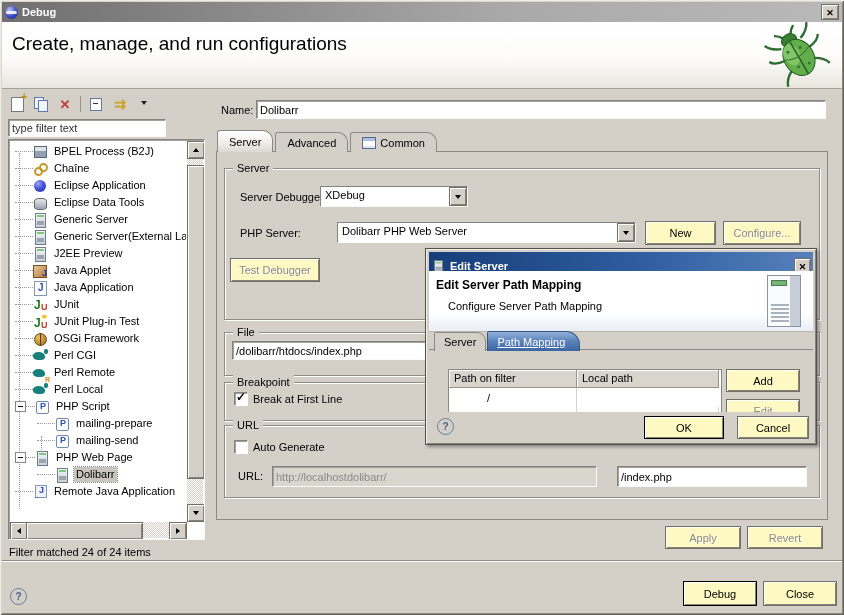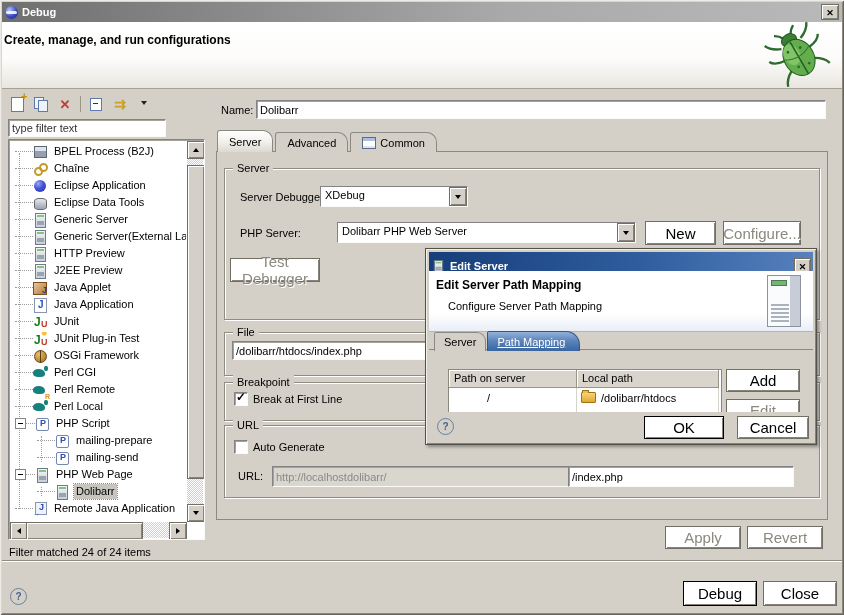--- a/index.html
+++ b/index.html
@@ -15,26 +15,26 @@
   .eclipse-logo-icon{width:13px;height:13px;border-radius:50%;position:relative;flex:none;
             background:radial-gradient(circle at 35% 30%,#b9c4f5,#3a49c0 55%,#141f86)}
   .eclipse-logo-icon::after{content:"";position:absolute;left:1px;right:1px;top:5px;height:3px;background:rgba(255,255,255,.85);border-radius:2px}
   .win-close{margin-left:auto;width:16px;height:14px;background:#d4d0c8;border:1px solid #716f64;
              box-shadow:inset 1px 1px 0 #fff,inset -1px -1px 0 #87837a;display:flex;align-items:center;justify-content:center}
   .close-icon::before{content:"✕";font-size:9px;font-weight:bold;color:#000}
 
   
   .banner{left:2px;top:22px;width:840px;height:66px;background:linear-gradient(180deg,#ffffff 0%,#fdfcfb 55%,#e9e6df 100%);
           border-bottom:1px solid #a5a195}
-  .banner .heading{position:absolute;left:2px;top:11px;font-size:12px;font-weight:bold}
-
-  
-  .btn{position:absolute;background:#ffffff;border:1px solid #716f64;color:#000;
+  .banner .heading{position:absolute;left:10px;top:11px;font-size:19px;font-weight:normal}
+
+  
+  .btn{position:absolute;background:#fef9c3;border:1px solid #716f64;color:#000;
        box-shadow:inset 1px 1px 0 #ffffff,inset -1px -1px 0 #87837a;
-       display:flex;align-items:center;justify-content:center;font-size:15px}
+       display:flex;align-items:center;justify-content:center;font-size:11px}
   .btn.default{border:1px solid #000}
   .btn.disabled{color:#8b887e;text-shadow:1px 1px 0 #fff}
   .field{position:absolute;background:#fff;border:1px solid;border-color:#848284 #fbfaf7 #fbfaf7 #848284;
          box-shadow:inset 1px 1px 0 #a5a195;font:11px "Liberation Sans",sans-serif;padding:0 3px;box-sizing:border-box;outline:none}
   .field.gray{background:#d9d6ce;color:#8a8a8a}
   .group{position:absolute;border:1px solid #8f8c81;box-shadow:inset 1px 1px 0 #fff,1px 1px 0 #fff}
   .group>.legend{position:absolute;top:-8px;left:8px;background:#d4d0c8;padding:0 4px;line-height:14px}
   .checkbox{position:absolute;width:12px;height:12px;background:#fff;border:1px solid;border-color:#848284 #fbfaf7 #fbfaf7 #848284;box-shadow:inset 1px 1px 0 #a5a195}
   .checkbox.checked::after{content:"✓";position:absolute;left:1px;top:-3px;font-size:12px;font-weight:bold;color:#000}
   .combo{position:absolute;display:flex;border:1px solid;border-color:#848284 #fbfaf7 #fbfaf7 #848284;box-shadow:inset 1px 1px 0 #a5a195;background:#fff;box-sizing:border-box}
@@ -235,25 +235,20 @@
         <span class="tree-label">Generic Server</span>
       </div>
       <div class="tree-row">
         <span class="stub"></span>
         <span class="tree-icon server-icon"></span>
         <span class="tree-label">Generic Server(External La</span>
       </div>
       <div class="tree-row">
         <span class="stub"></span>
         <span class="tree-icon server-icon"></span>
-        <span class="tree-label">HTTP Preview</span>
-      </div>
-      <div class="tree-row">
-        <span class="stub"></span>
-        <span class="tree-icon server-icon"></span>
         <span class="tree-label">J2EE Preview</span>
       </div>
       <div class="tree-row">
         <span class="stub"></span>
         <span class="tree-icon applet-icon"></span>
         <span class="tree-label">Java Applet</span>
       </div>
       <div class="tree-row">
         <span class="stub"></span>
         <span class="tree-icon java-icon"></span>
@@ -400,21 +395,21 @@
 <span class="checkbox checked" style="left:234px;top:392px"></span>
 <span class="abs lbl" style="left:253px;top:393px">Break at First Line</span>
 
 <div class="group" style="left:224px;top:425px;width:594px;height:71px">
   <span class="legend">URL</span>
 </div>
 <span class="checkbox" style="left:234px;top:440px"></span>
 <span class="abs lbl" style="left:253px;top:441px">Auto Generate</span>
 <span class="abs lbl" style="left:238px;top:470px">URL:</span>
 <input class="field gray" disabled="" style="left: 272px; top: 466px; width: 325px; height: 21px;" value="http://localhostdolibarr/">
-<input class="field" style="left: 568px; top: 466px; width: 226px; height: 21px;" value="/index.php">
+<input class="field" style="left: 617px; top: 466px; width: 190px; height: 21px;" value="/index.php">
 
 <button class="btn disabled" style="left:665px;top:526px;width:76px;height:23px">Apply</button>
 <button class="btn disabled" style="left:747px;top:526px;width:76px;height:23px">Revert</button>
 
 <div class="sep-line"></div>
 <span class="help-circle" style="left:10px;top:588px">?</span>
 <button class="btn default" style="left:683px;top:581px;width:74px;height:25px">Debug</button>
 <button class="btn" style="left:763px;top:581px;width:74px;height:25px">Close</button>
 
 <div class="dialog">
@@ -434,29 +429,25 @@
       <div class="dtab">
         <span>Server</span>
       </div>
       <div class="dtab active">
         <span>Path Mapping</span>
       </div>
     </div>
   <div class="dcontent">
     <div class="ptable" id="path-table">
         <div class="trow">
-          <div class="th" style="width: 128px;">Path on server</div>
+          <div class="th" style="width: 128px;">Path on filter</div>
           <div class="th" style="width: 142px;">Local path</div>
         </div>
         <div class="trow">
           <div class="td" style="width: 128px; padding-left: 38px;">/</div>
-          <div class="td" style="width: 142px;">
-            <span class="folder-icon"></span>
-            <span>/dolibarr/htdocs</span>
-          </div>
         </div>
         <div class="trow">
           <div class="td" style="width: 128px; height: 8px;"></div>
           <div class="td" style="width: 142px; height: 8px;"></div>
         </div>
       </div>
     <button class="btn" style="left:297px;top:19px;width:74px;height:23px">Add</button>
     <button class="btn disabled" style="left:297px;top:49px;width:74px;height:23px">Edit</button>
   </div>
   <div class="dbottom">

